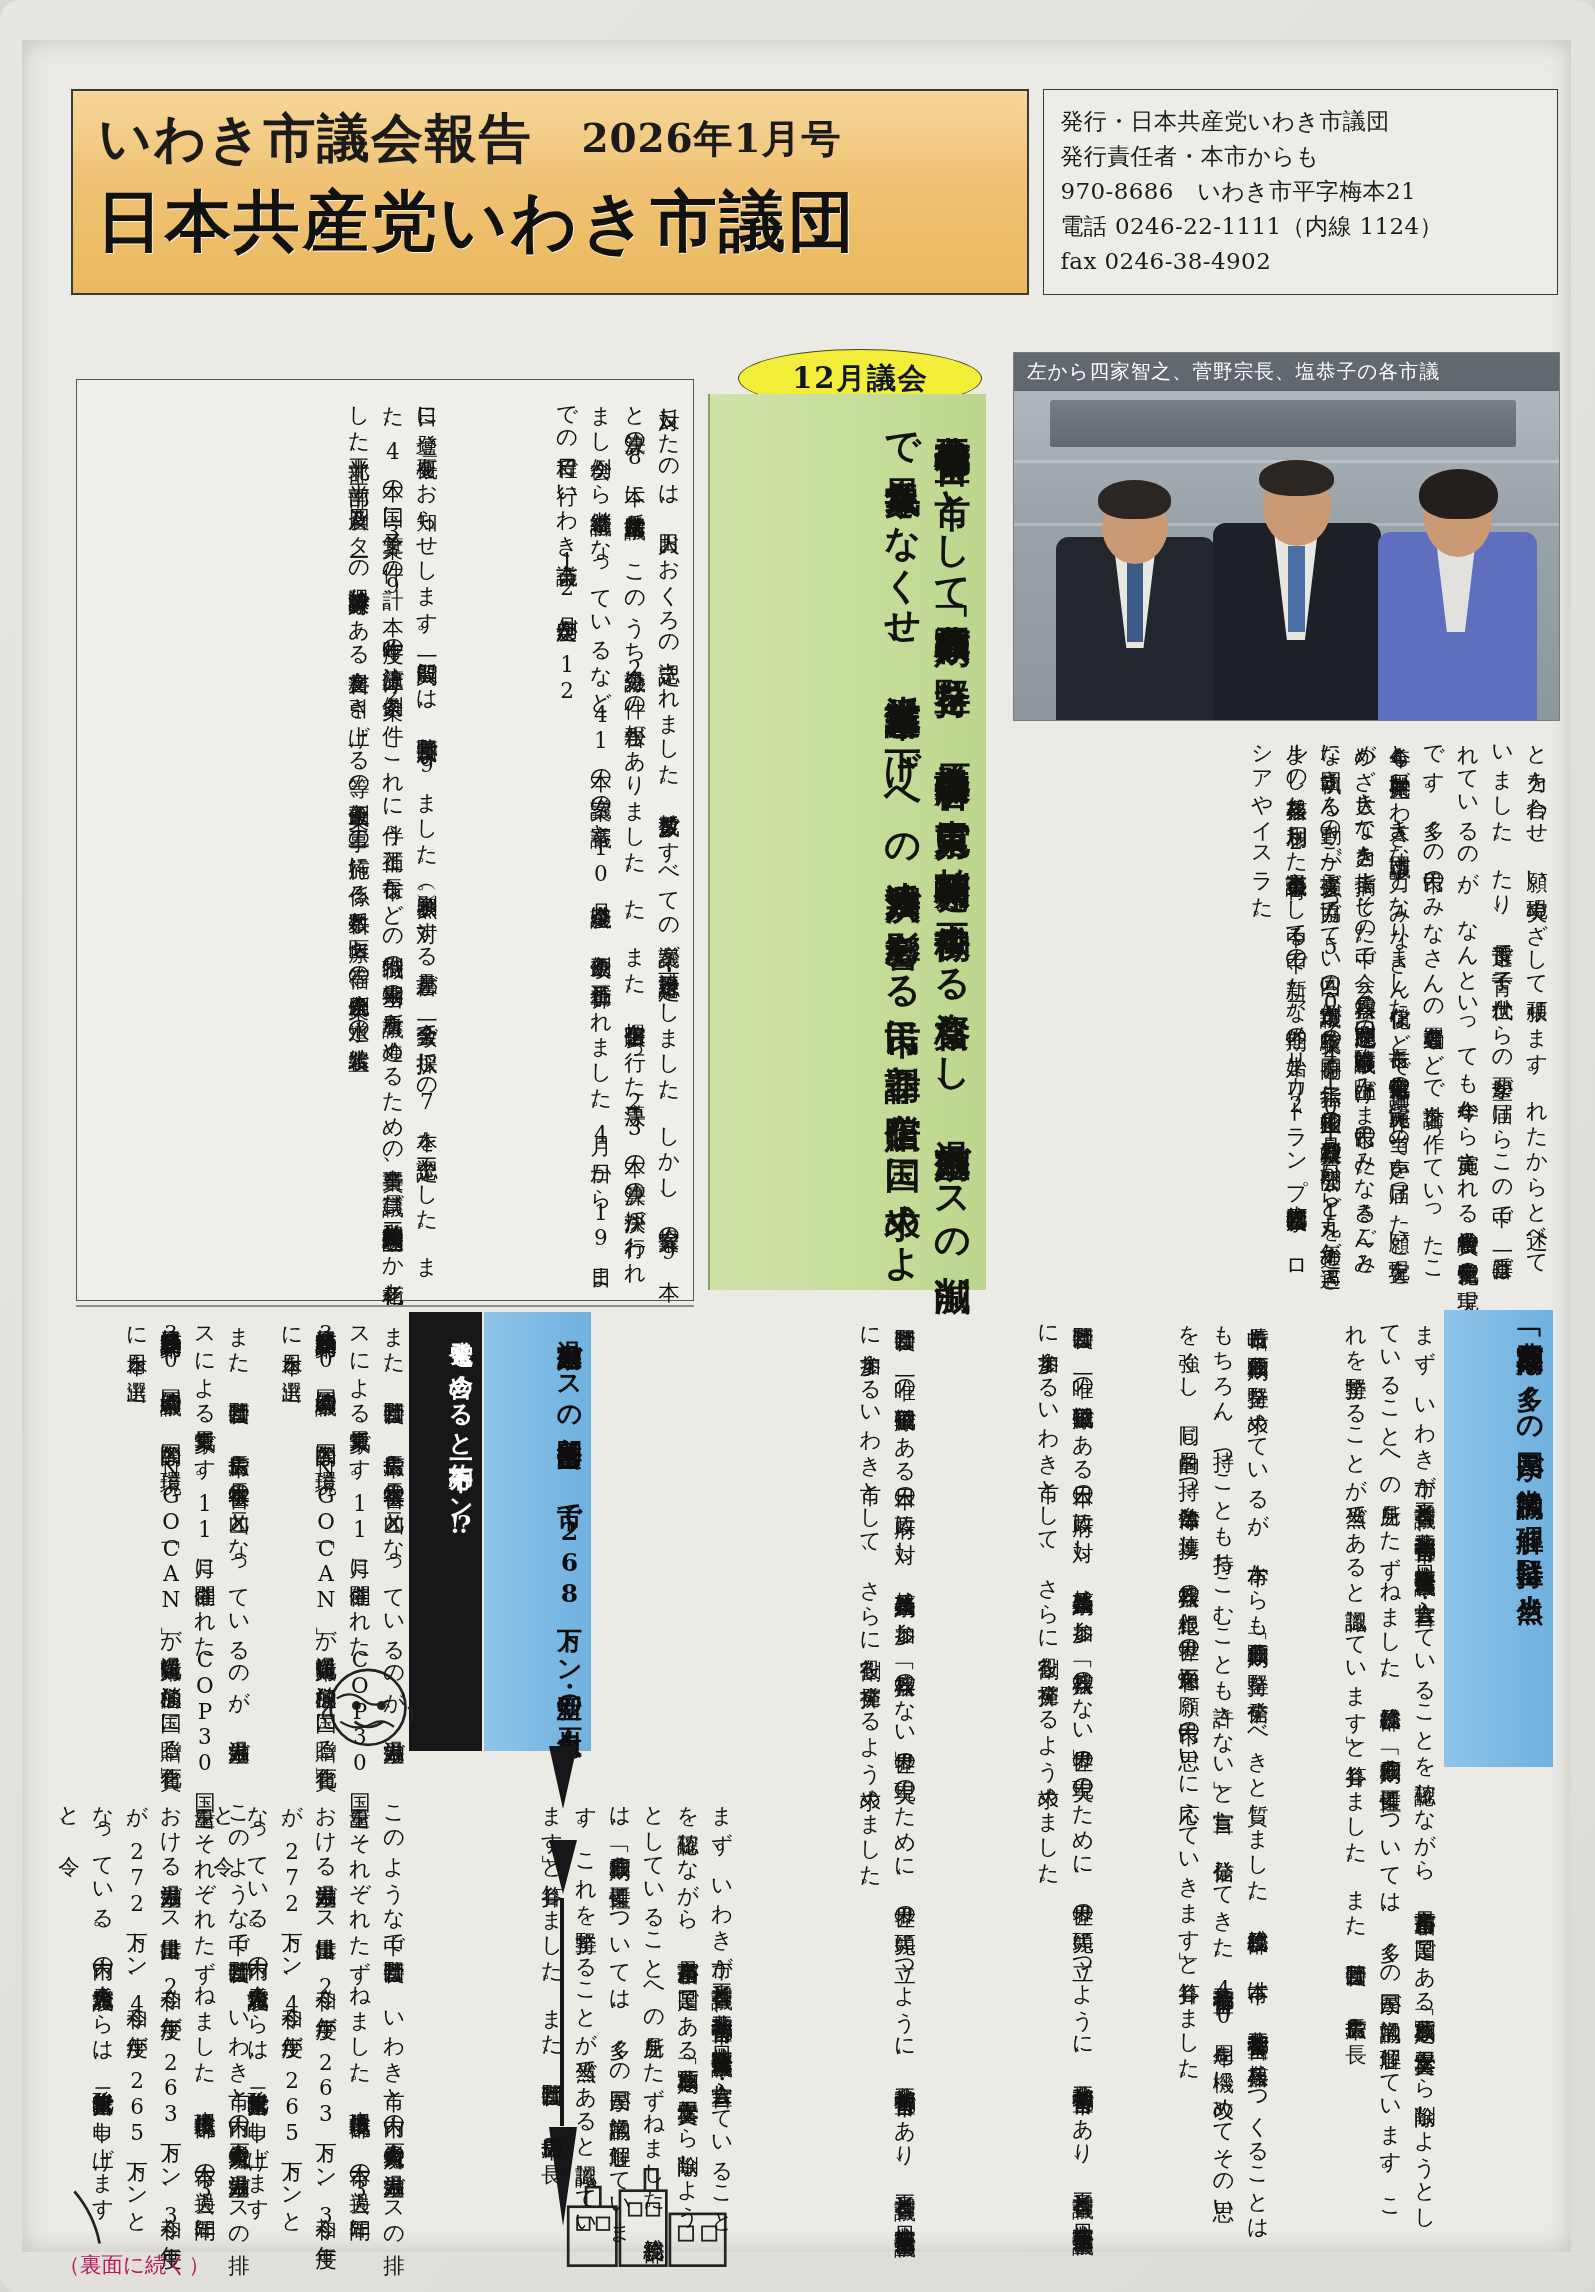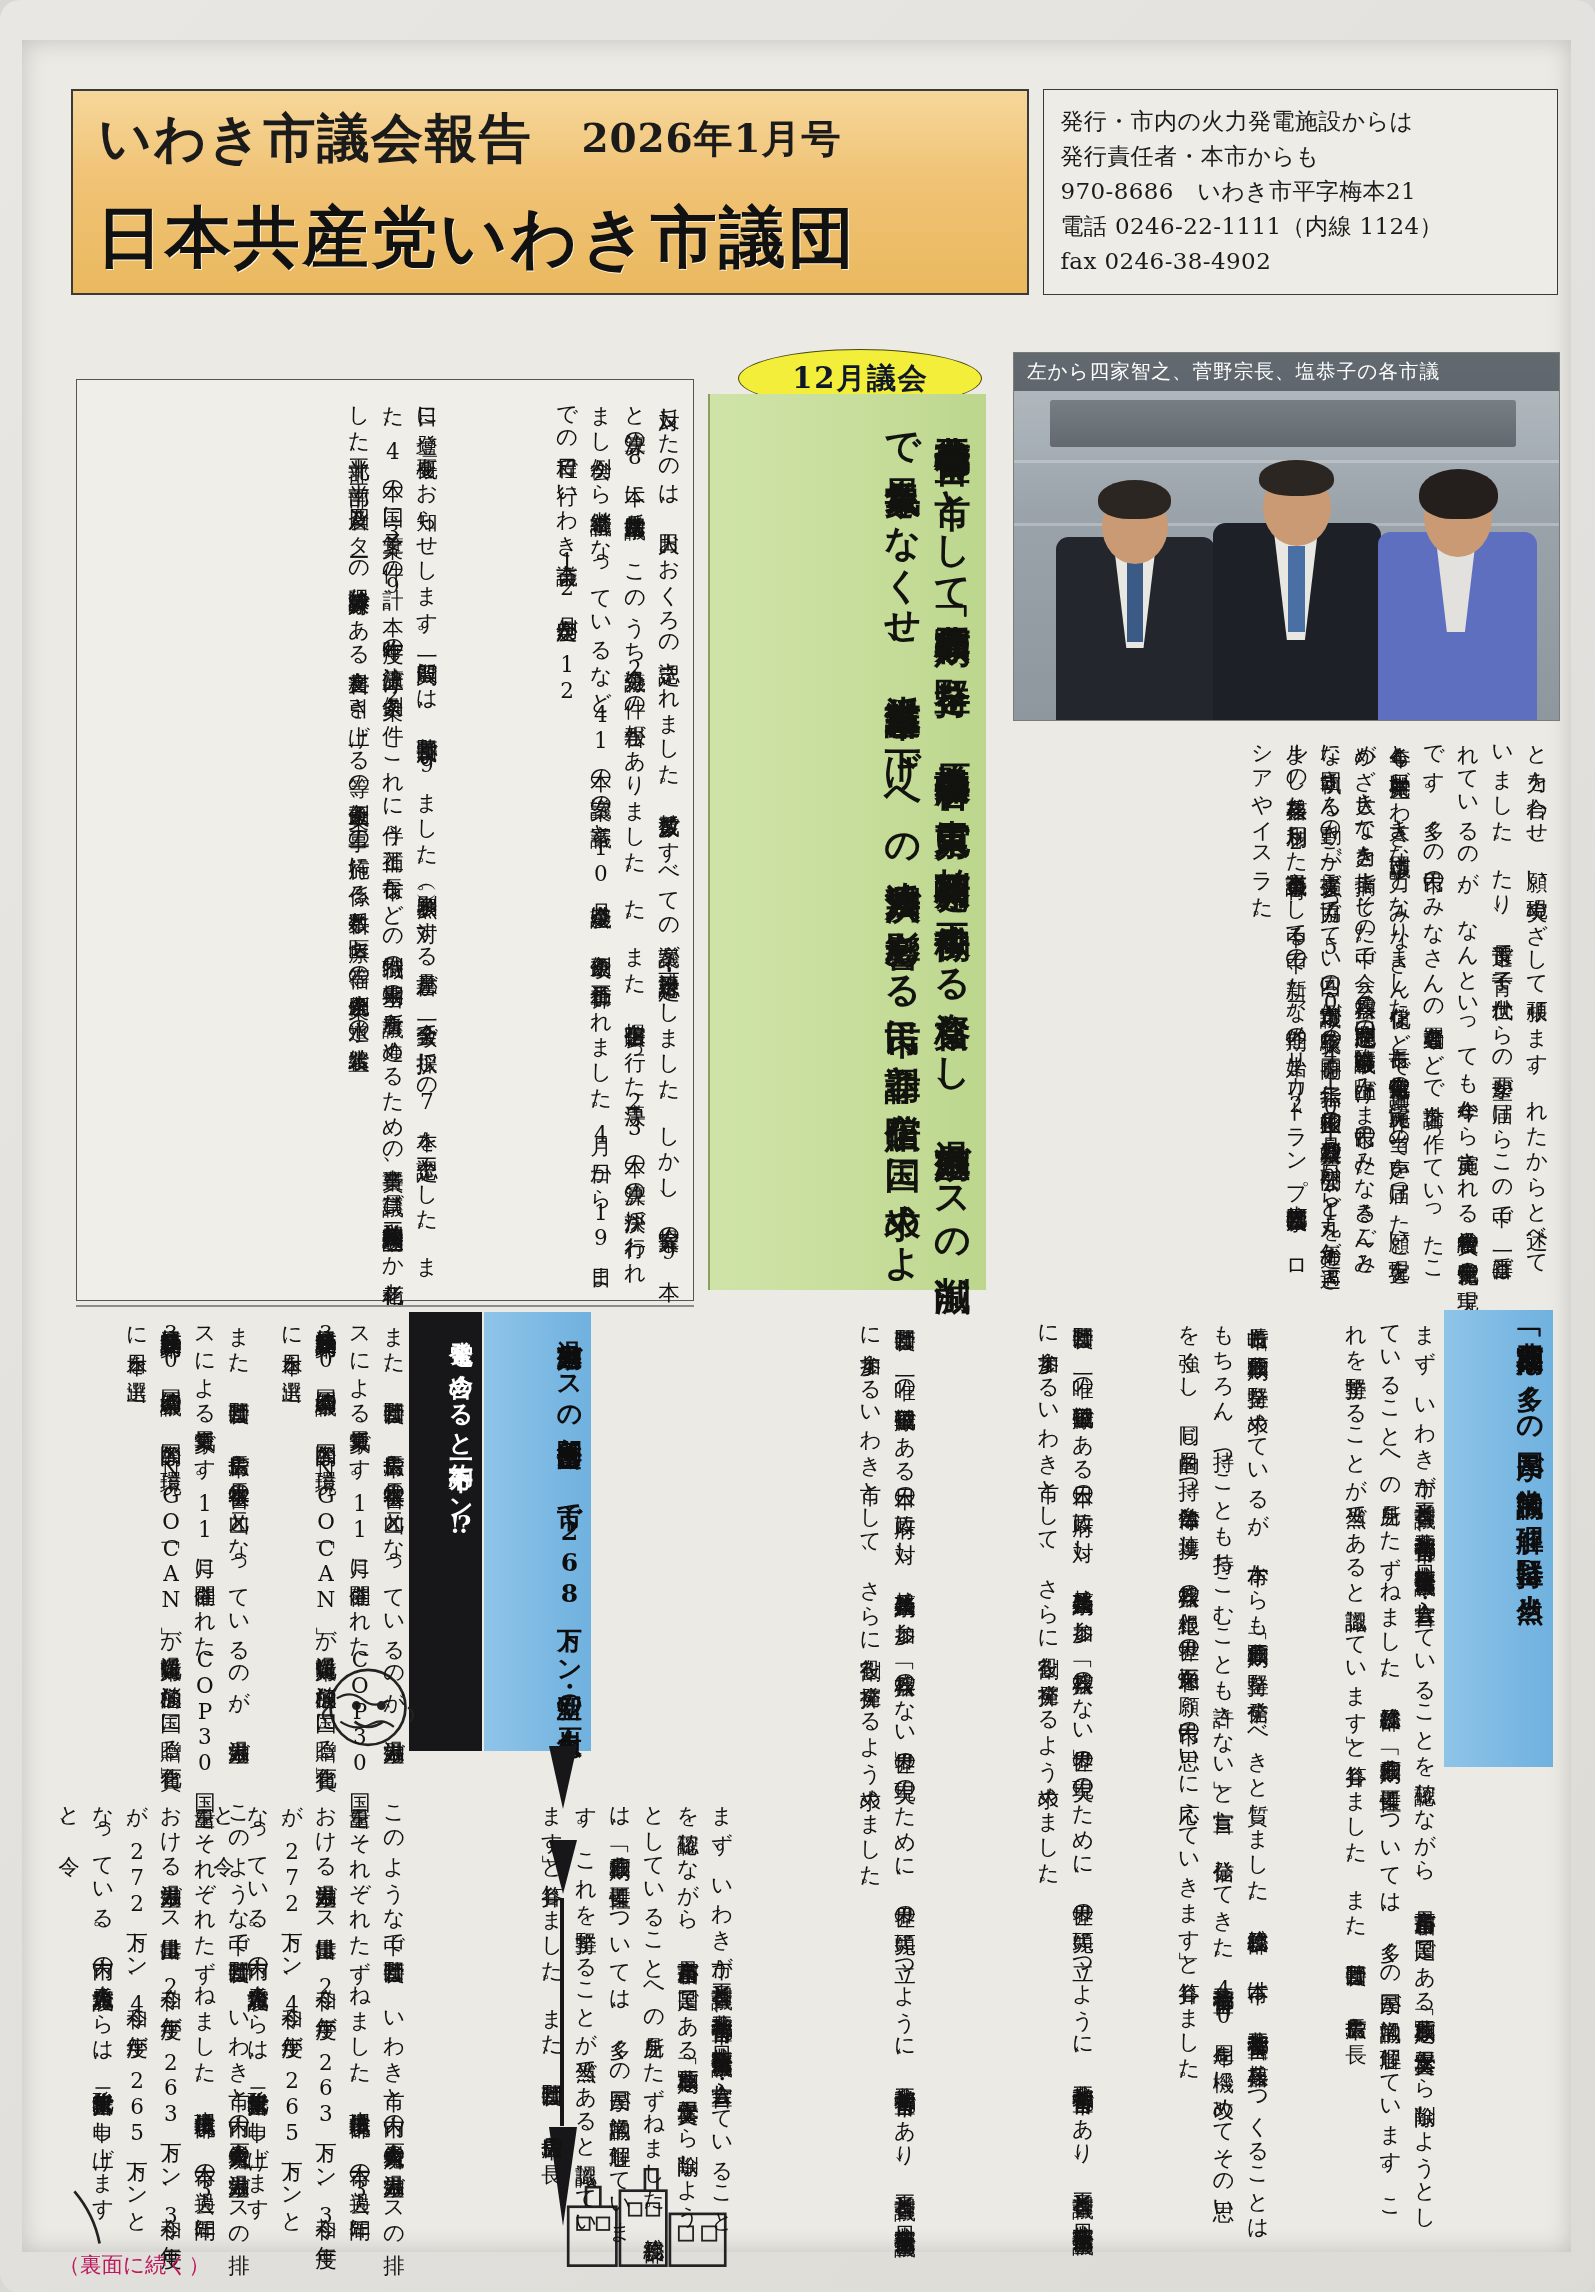--- a/index.html
+++ b/index.html
@@ -42,21 +42,20 @@
     font-family:"DejaVu Serif", serif;
     font-weight:bold;font-size:39px;color:#1b1b1b;
     margin-left:49px;letter-spacing:0.9px;
   }
   .mast-title2{
     position:absolute;left:23px;top:86px;
     font-family:"DejaVu Serif", serif;
     font-weight:bold;font-size:66px;color:#111;
     letter-spacing:2.7px;
     text-shadow:0.9px 0.9px 0 #fff4d9;
-    margin-top:16px;
   }
   
   .pubbox{
     position:absolute;left:1021px;top:49px;width:515px;height:206px;
     border:1.8px solid #3a3a38;
     background:#edece7;
     box-sizing:border-box;
     padding:14.3px 0 0 16px;
   }
   .pubbox div{
@@ -177,21 +176,21 @@
 
   <div class="masthead">
     <div class="mast-row1">
       <div class="mast-title1">いわき市議会報告</div>
       <div class="mast-date">2026年1月号</div>
     </div>
     <div class="mast-title2">日本共産党いわき市議団</div>
   </div>
 
   <div class="pubbox">
-    <div>発行・市内の火力発電施設からは</div>
+    <div>発行・日本共産党いわき市議団</div>
     <div>発行責任者・本市からも</div>
     <div>970-8686　いわき市平字梅本21</div>
     <div>電話 0246-22-1111（内線 1124）</div>
     <div>fax  0246-38-4902</div>
   </div>
 
   <div class="photo">
     <div class="wallbg">
       <div class="wallline" style="top:107px;"></div>
       <div class="wallline" style="top:170px;"></div>

